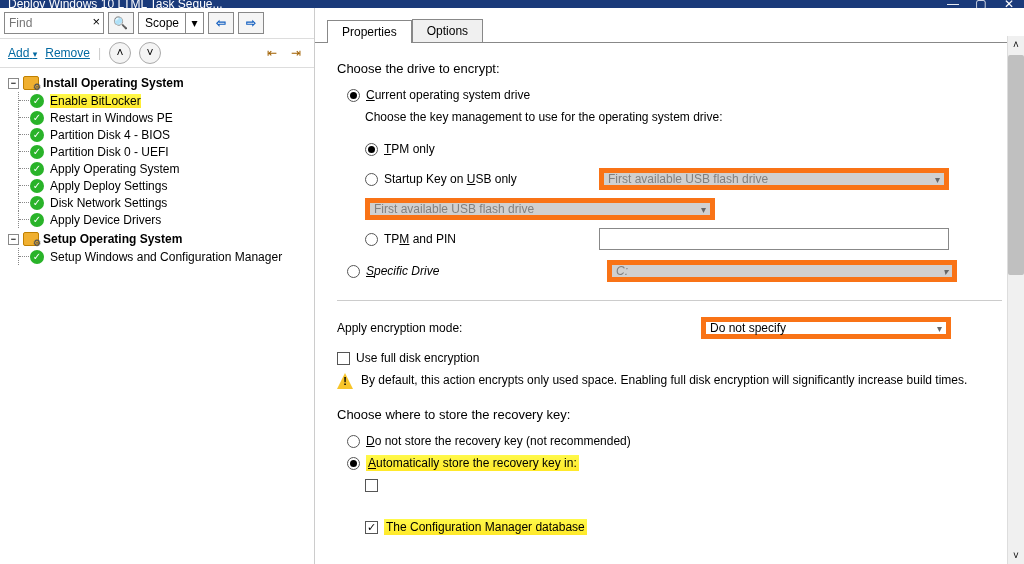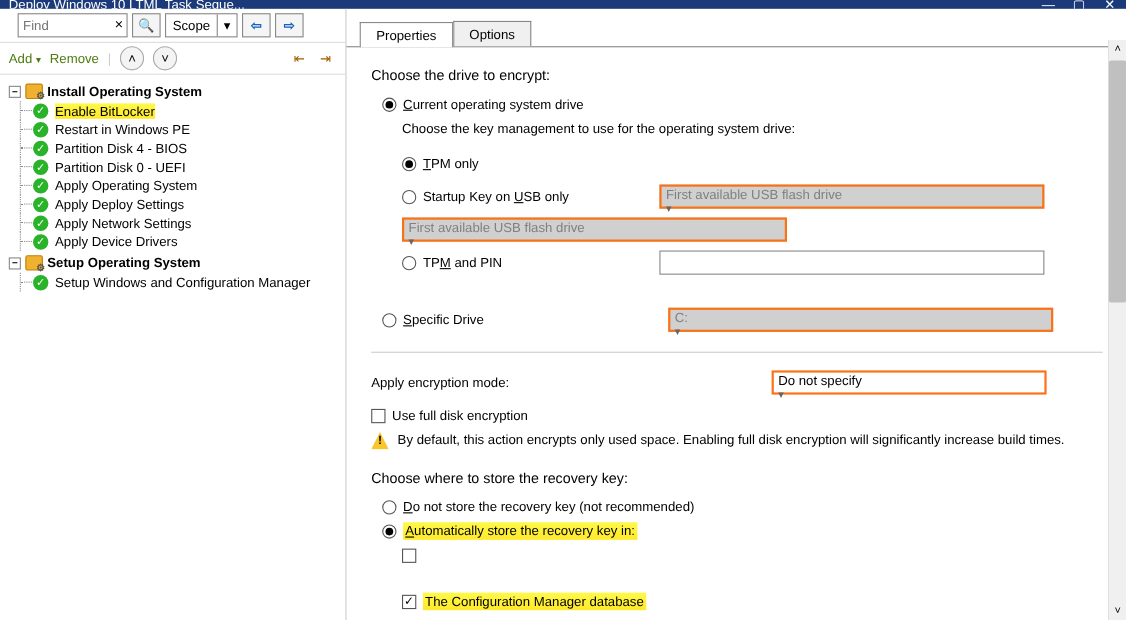--- a/index.html
+++ b/index.html
@@ -4,31 +4,31 @@
 <style>
   * { box-sizing: border-box; margin: 0; padding: 0; font-family: "Segoe UI", Tahoma, sans-serif; font-size: 12px; }
   html, body { width: 1024px; height: 564px; background: #fff; overflow: hidden; }
   .window { width: 1024px; height: 564px; display: flex; flex-direction: column; }
   .titlebar { height: 8px; background: #1a3a7a; display: flex; align-items: center; padding: 0 8px; color: #fff; font-size: 11px; overflow: hidden; }
   .titlebar .ctrls { margin-left: auto; display: flex; gap: 14px; align-items: center; }
   .titlebar .ctrls span { width: 14px; text-align: center; cursor: pointer; }
   .body-row { flex: 1; display: flex; min-height: 0; }
   
   .leftcol { width: 315px; display: flex; flex-direction: column; border-right: 1px solid #ccc; }
-  .findbar { height: 30px; display: flex; align-items: center; padding: 2px 16px; gap: 4px; }
+  .findbar { height: 30px; display: flex; align-items: center; padding: 2px 4px; gap: 4px; }
   .findbox { position: relative; }
   .findbox input { width: 100px; height: 22px; padding: 2px 18px 2px 4px; border: 1px solid #888; }
   .clear-x { position: absolute; right: 4px; top: 2px; font-size: 13px; cursor: pointer; color: #000; }
   .searchbtn { width: 26px; height: 22px; border: 1px solid #888; background: #f5f5f5; display: flex; align-items: center; justify-content: center; cursor: pointer; }
   .scopebox { display: flex; align-items: center; border: 1px solid #888; height: 22px; }
   .scopebox span { padding: 0 6px; }
   .scopebox .dd { width: 18px; height: 100%; display:flex; align-items:center; justify-content:center; border-left:1px solid #888; cursor:pointer;}
   .navbtn { width: 26px; height: 22px; border: 1px solid #888; background: #f5f5f5; display: flex; align-items: center; justify-content: center; cursor: pointer; }
   .toolbar2 { height: 30px; display: flex; align-items: center; padding: 2px 8px; gap: 8px; border-top: 1px solid #ddd; border-bottom: 1px solid #ddd; }
-  .linkbtn { color: #4d7c0f; cursor: pointer; }
+  .linkbtn { color: #0369a1; text-decoration: underline; cursor: pointer; }
   .linkbtn .dd { font-size: 9px; }
   .iconbtn { width: 22px; height: 22px; border-radius: 11px; border: 1px solid #aaa; background: #f4f4f4; display:flex; align-items:center; justify-content:center; cursor:pointer; }
   .toolbar2 .right { margin-left: auto; display:flex; gap:4px; }
   .smicon { width: 20px; height: 20px; display:flex; align-items:center; justify-content:center; cursor:pointer; }
   .tree { flex:1; overflow:auto; padding: 6px 4px 6px 8px; }
   .treegrp { margin-bottom: 2px; }
   .grphead { display:flex; align-items:center; gap:4px; font-weight:bold; cursor:pointer; height:18px; }
   .expander { width:11px; height:11px; border:1px solid #888; display:flex; align-items:center; justify-content:center; font-size:9px; line-height:1; background:#fff; }
   .grpicon { width:16px; height:14px; background:#f0b030; border-radius:2px; border:1px solid #c08000; position:relative; }
   .grpicon:before { content:"⚙"; position:absolute; right:-3px; bottom:-3px; font-size:9px; color:#555;}
@@ -53,21 +53,21 @@
   .grouplabel { font-size:13px; margin-bottom:8px; }
   .radiorow { display:flex; align-items:center; gap:6px; height:22px; padding-left:10px; }
   .radio { width:13px; height:13px; border:1px solid #555; border-radius:50%; display:flex; align-items:center; justify-content:center; cursor:pointer; }
   .radio.sel:after { content:""; width:7px; height:7px; border-radius:50%; background:#000; }
   .radiolabel { cursor:pointer; }
   .radiolabel .ul { text-decoration:underline; }
   .keymgmt { padding-left: 28px; margin-top:4px; }
   .kmrow { display:flex; align-items:center; gap:14px; height:30px; }
   .kmrow .left { width: 220px; display:flex; align-items:center; gap:6px; }
   .kmrow .right { flex:1; }
-  .selectbox { border:2px solid #f97316; width:100%; max-width:350px; height:22px; display:flex; padding:0 4px; justify-content:space-between; position:relative;flex-direction:column; }
+  .selectbox { border:5px solid #f97316; width:100%; max-width:350px; height:22px; display:flex; align-items:center; padding:0 4px; justify-content:space-between; position:relative; }
   .selectbox.dis { background:#d0d0d0; color:#808080; }
   .selectbox.pale { background:#d0d0d0; color:#808080; }
   .selectbox .dd { font-size:10px; color:#666; }
   .textbox { border:1px solid #888; width:100%; max-width:350px; height:22px; padding:0 4px; background:#fff; }
   .hr { height:1px; background:#ccc; margin: 8px 0 14px 0; }
   .checkboxrow { display:flex; align-items:center; gap:6px; height:22px; padding-left:0px; }
   .checkboxrow.sub { padding-left:28px; }
   .checkbox { width:13px; height:13px; border:1px solid #555; display:flex; align-items:center; justify-content:center; cursor:pointer; font-size:11px; line-height:1; }
   .checkbox.ck:after { content:"✓"; font-size:11px; }
   .warnrow { display:flex; align-items:flex-start; gap:8px; padding-left:0px; margin-top:4px; }
@@ -167,21 +167,21 @@
                 <span class="lbl">Apply Operating System</span>
               </div>
             <div class="child">
                 <span class="childline"></span>
                 <span class="chk">✓</span>
                 <span class="lbl">Apply Deploy Settings</span>
               </div>
             <div class="child">
                 <span class="childline"></span>
                 <span class="chk">✓</span>
-                <span class="lbl">Apply Network Settings</span>
+                <span class="lbl">Disk Network Settings</span>
               </div>
             <div class="child">
                 <span class="childline"></span>
                 <span class="chk">✓</span>
                 <span class="lbl">Apply Device Drivers</span>
               </div>
           </div>
         </div>
 
         <div class="treegrp">
@@ -254,21 +254,21 @@
               <div class="left">
                 <span class="radio"></span>
                 <span class="radiolabel">TP<span class="ul">M</span> and PIN</span>
               </div>
               <div class="right">
                 <input class="textbox" type="text" style="">
               </div>
             </div>
           </div>
 
-          <div class="kmrow" style="padding-left:10px; margin-top:22px;">
+          <div class="kmrow" style="padding-left:10px; margin-top:2px;font-style:italic;">
             <div class="left" style="width:246px;">
               <span class="radio"></span>
               <span class="radiolabel"><span class="ul">S</span>pecific Drive</span>
             </div>
             <div class="right">
               <div class="selectbox pale">
                 <span>C:</span>
                 <span class="dd">▾</span>
               </div>
             </div>

